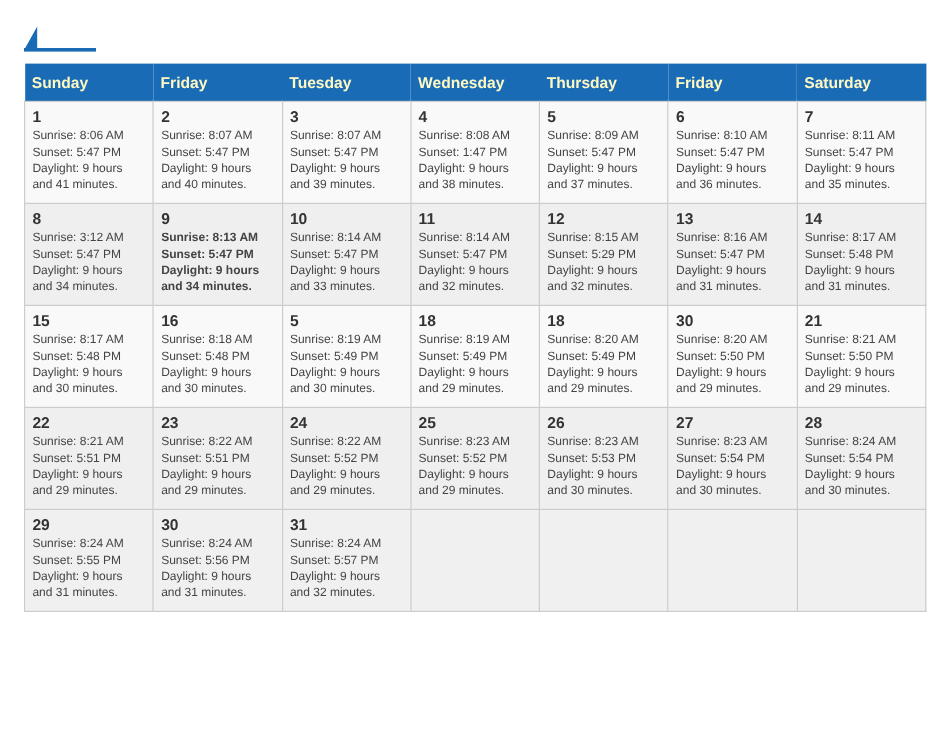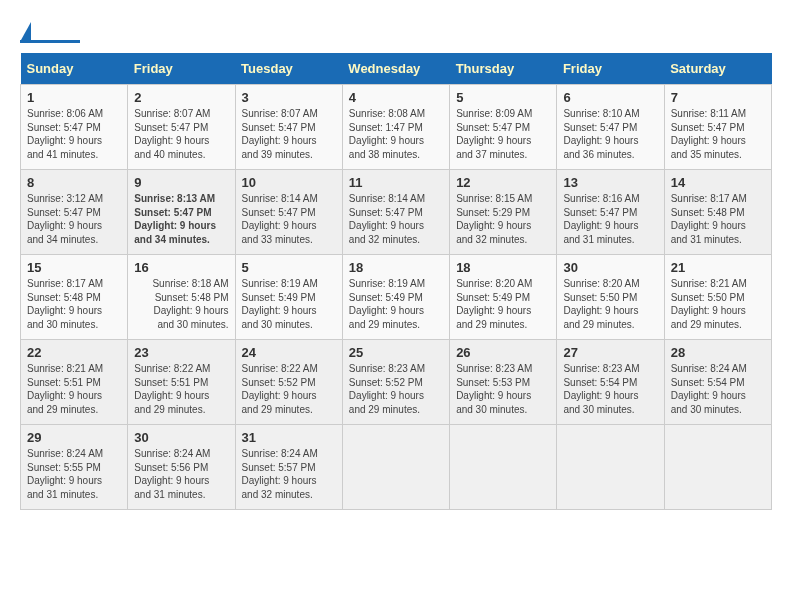--- a/index.html
+++ b/index.html
@@ -235,21 +235,21 @@
       <tr>
         <td>
           <span class="day-number">15</span>
           <div class="day-info" style="white-space: pre-line;">Sunrise: 8:17 AM
 Sunset: 5:48 PM
 Daylight: 9 hours
 and 30 minutes.</div>
         </td>
         <td>
           <span class="day-number">16</span>
-          <div class="day-info" style="white-space: pre-line; text-align: right;">Sunrise: 8:18 AM
+          <div class="day-info" style="white-space: pre-line;">Sunrise: 8:18 AM
 Sunset: 5:48 PM
 Daylight: 9 hours
 and 30 minutes.</div>
         </td>
         <td>
           <span class="day-number">5</span>
           <div class="day-info" style="white-space: pre-line;">Sunrise: 8:19 AM
 Sunset: 5:49 PM
 Daylight: 9 hours
 and 30 minutes.</div>

